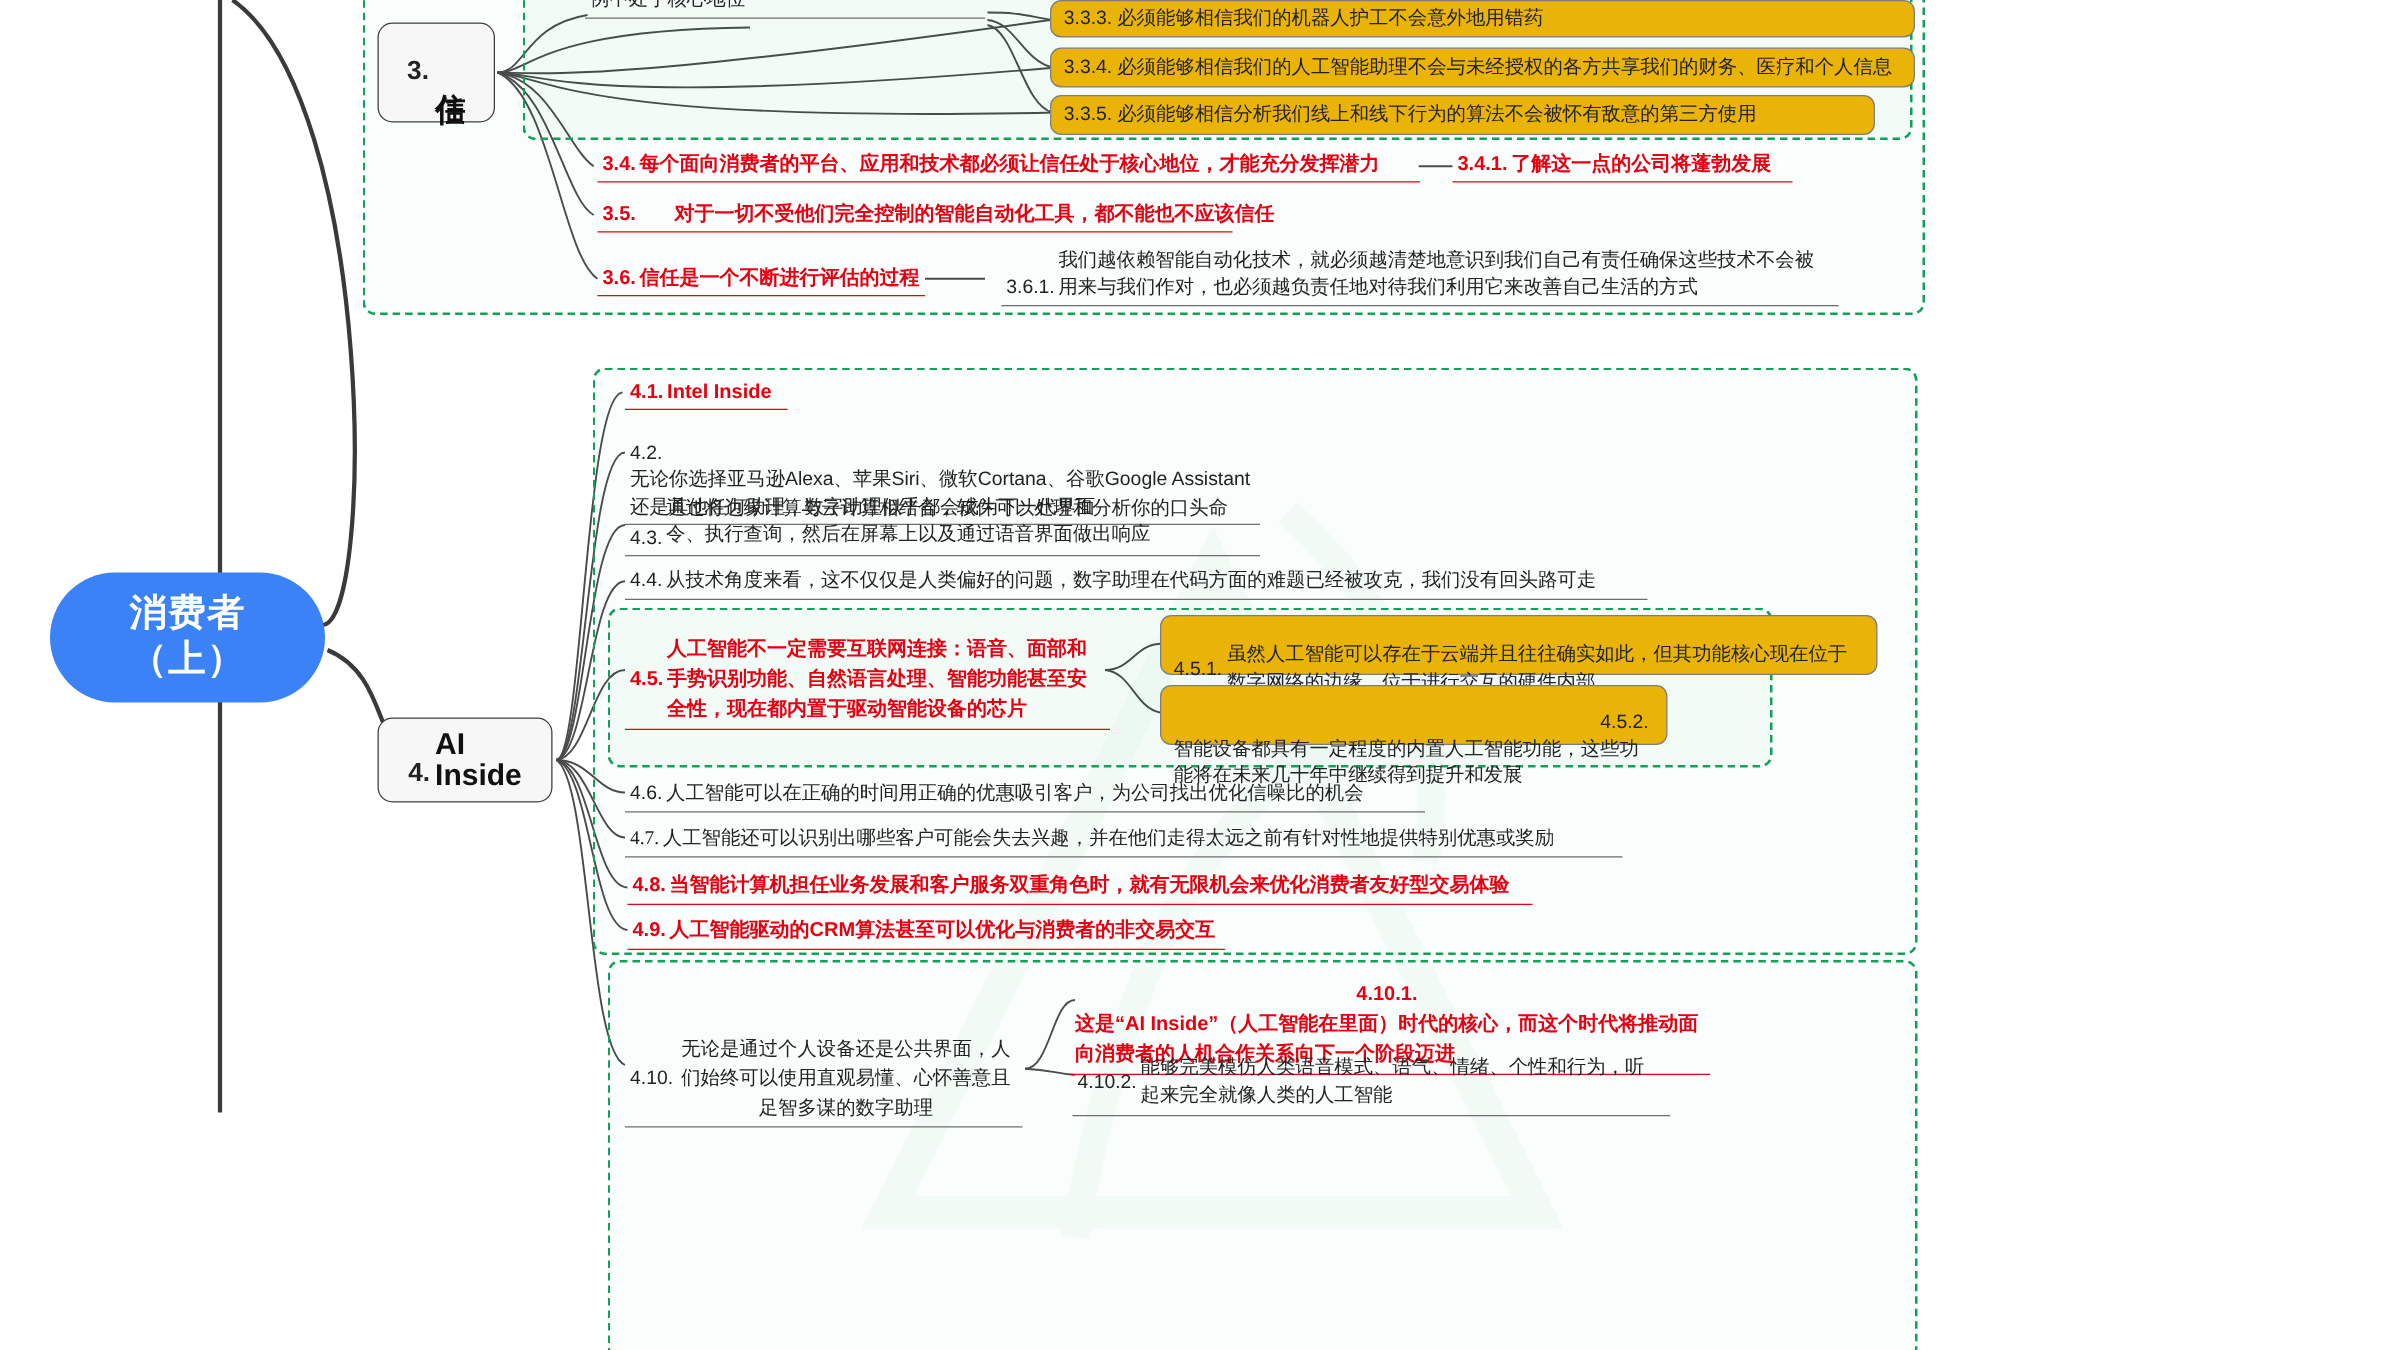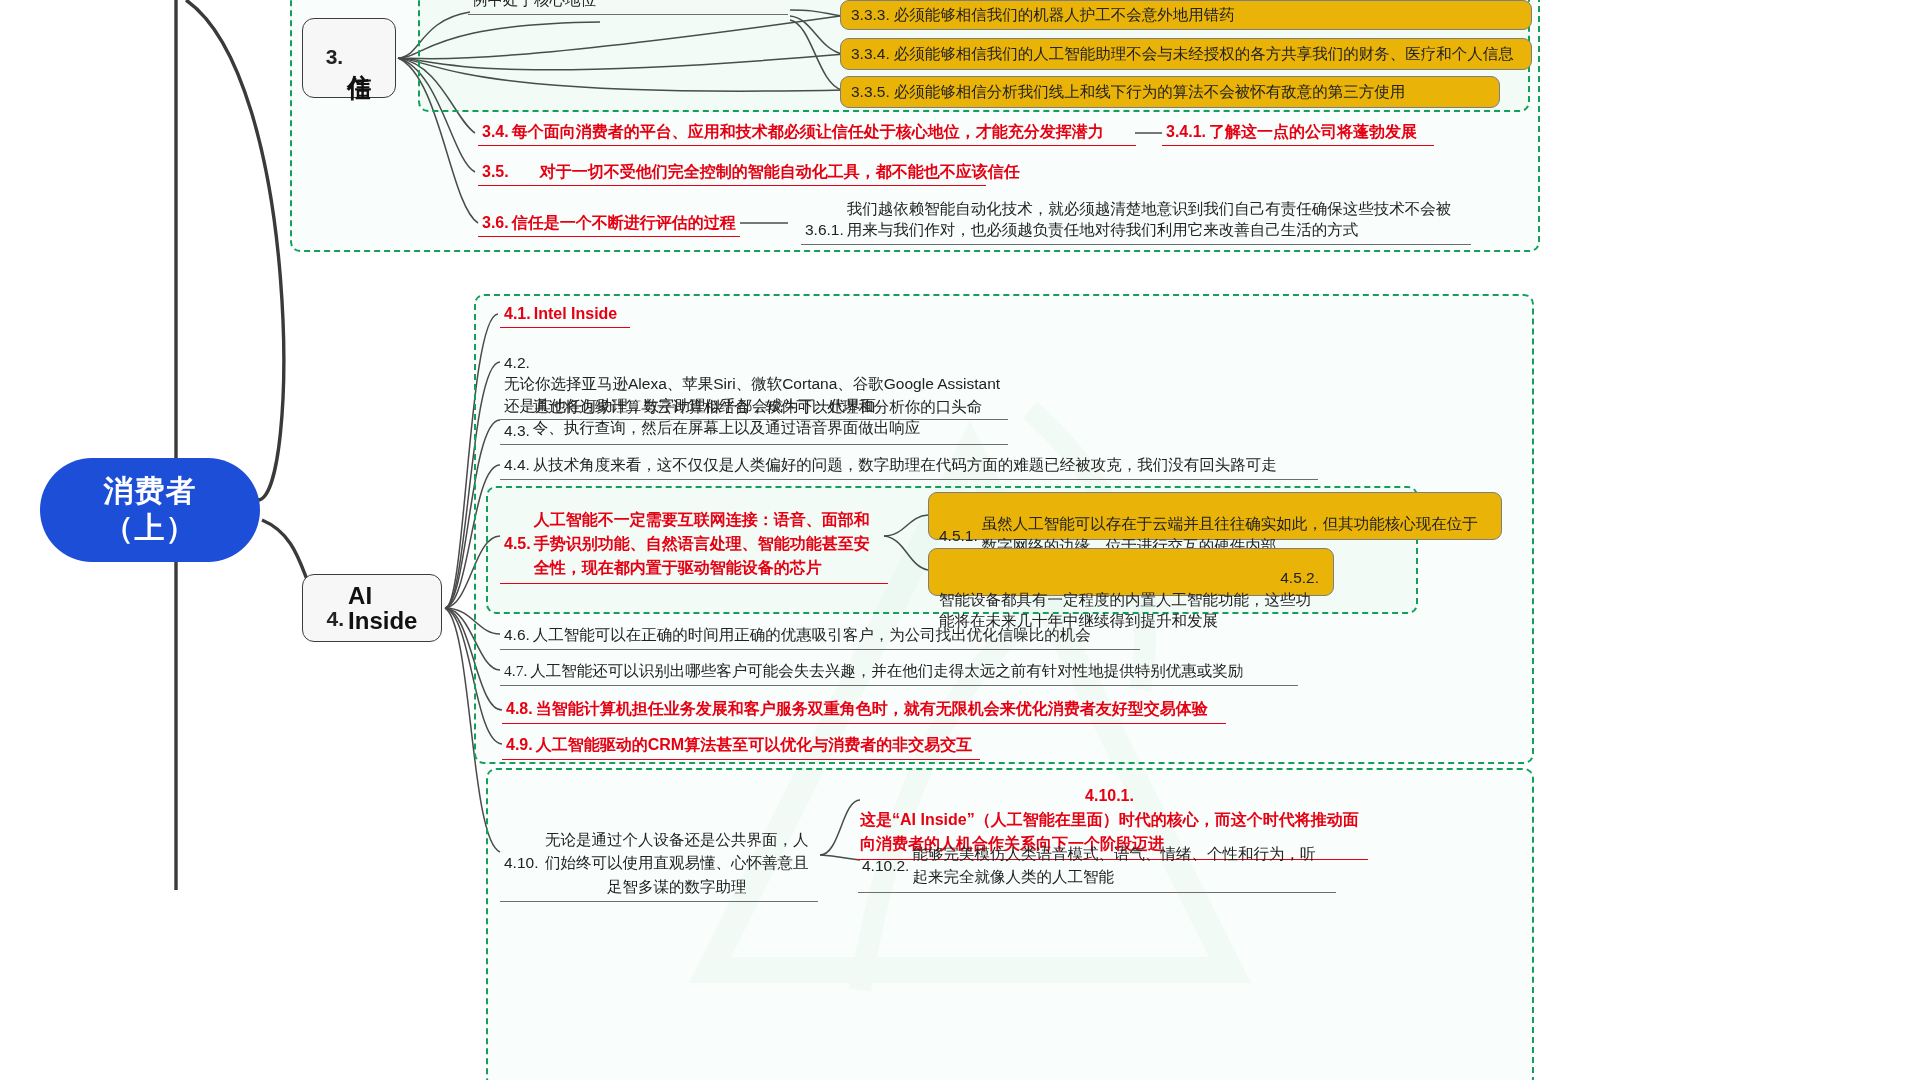--- a/index.html
+++ b/index.html
@@ -15,21 +15,21 @@
   .watermark {
     position:absolute; left:560px; top:330px; width:820px; height:700px;
     opacity:.06; pointer-events:none;
   }
 
   svg.edges { position:absolute; left:0; top:0; width:1920px; height:1080px; pointer-events:none; }
 
   
   .root-node {
     position:absolute; left:40px; top:458px; width:220px; height:104px;
-    background:#1d4ed8; border-radius:52px;
+    background:#3b82f6; border-radius:52px;
     display:flex; flex-direction:column; align-items:center; justify-content:center;
     color:#fff; font-weight:bold; font-size:30px; line-height:1.22;
     letter-spacing:1px;
   }
 
   
   .branch-box {
     position:absolute; background:#f7f7f7; border:1.6px solid #3c3c3c;
     border-radius:12px; display:flex; align-items:center; justify-content:center;
     padding:6px 10px;

